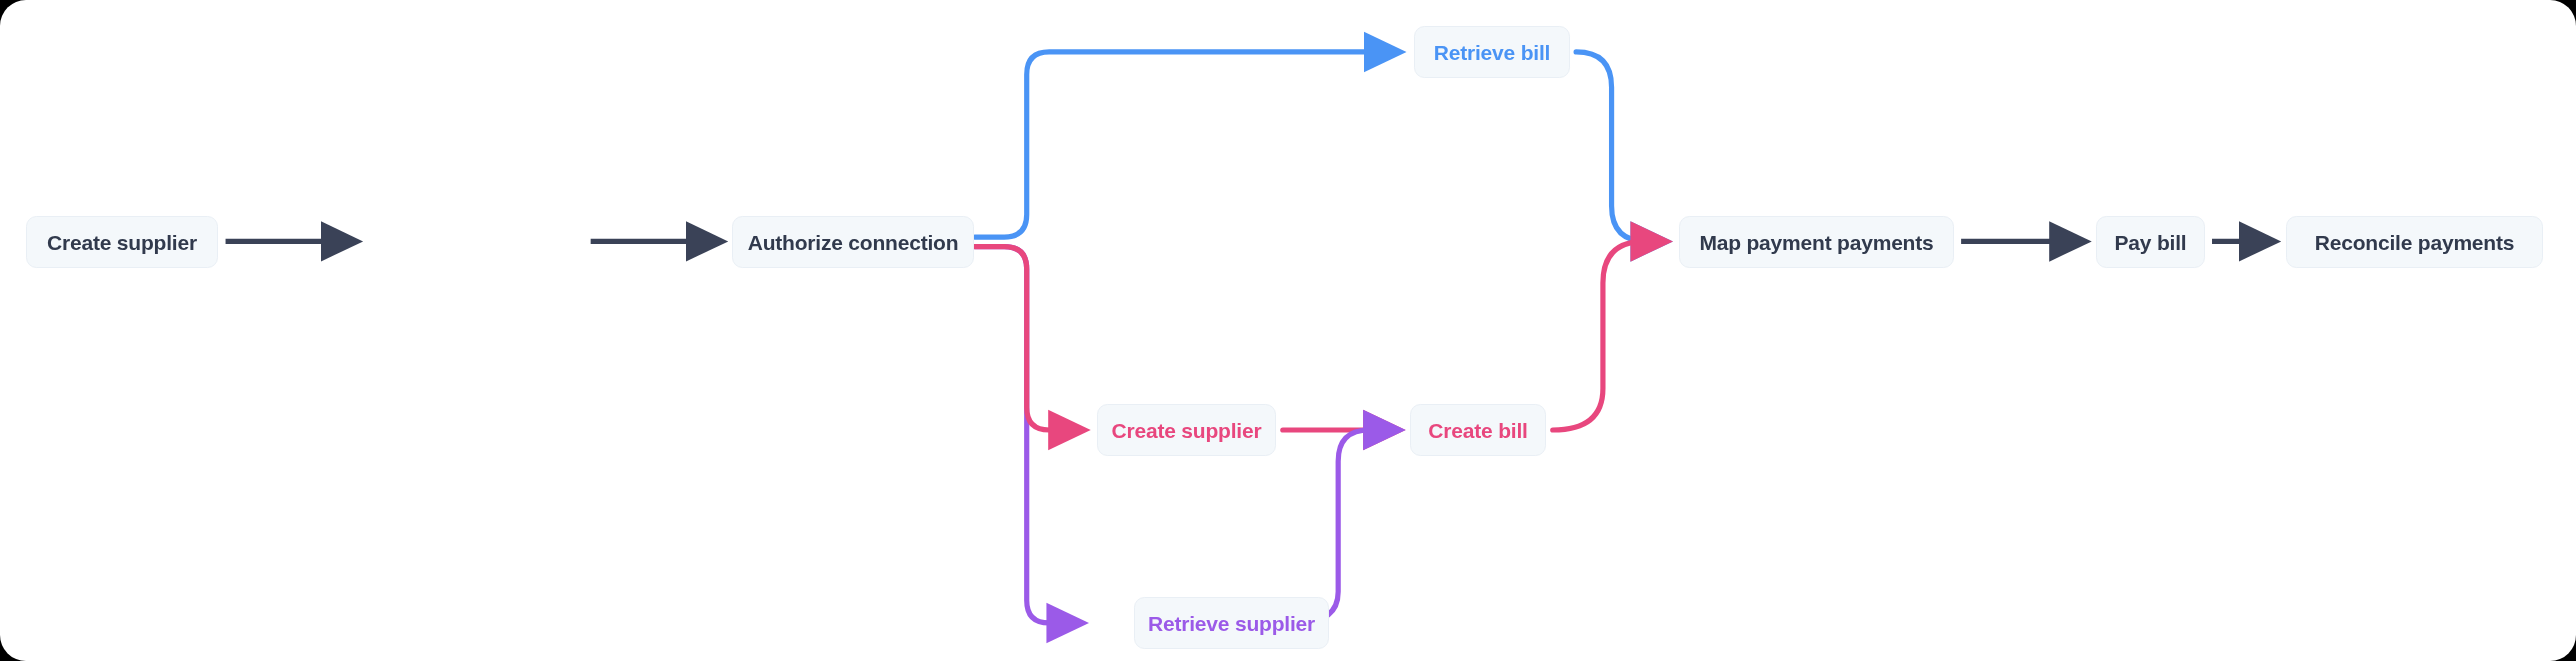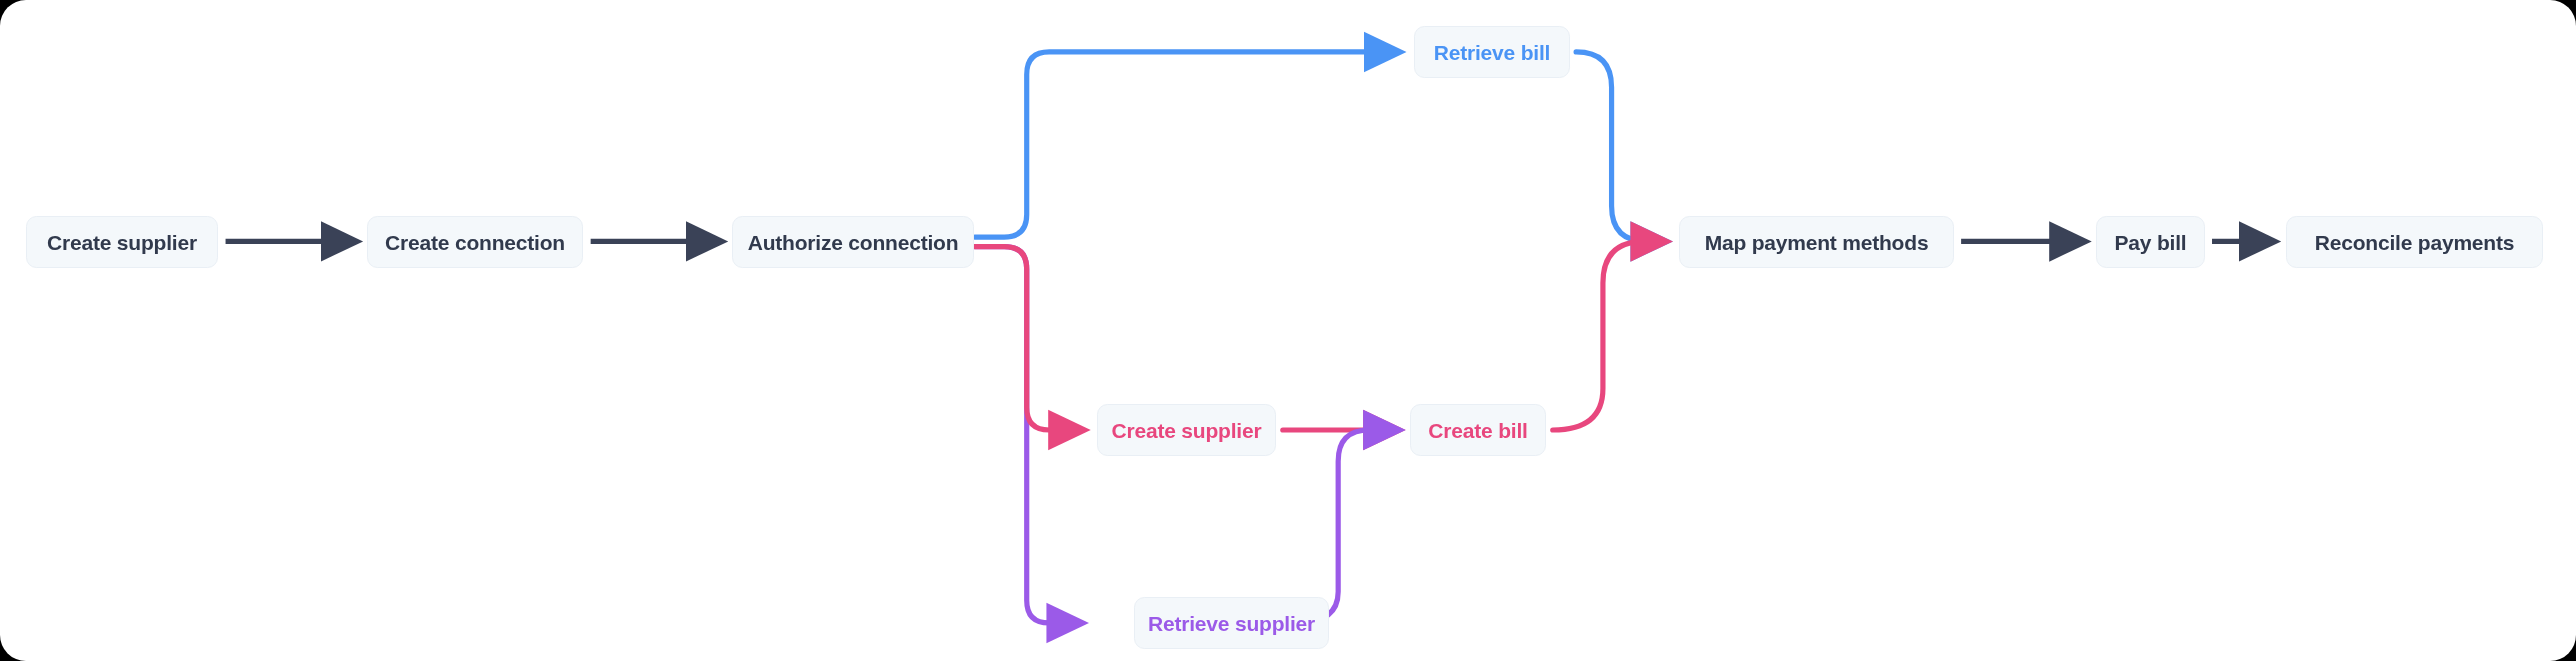--- a/index.html
+++ b/index.html
@@ -93,23 +93,20 @@
 
     <path d="M2266,279 L2405,279" fill="none" stroke="#3a4257" stroke-width="6" marker-end="url(#ah-dark)"></path>
 
     <path d="M2556,279 L2624,279" fill="none" stroke="#3a4257" stroke-width="6" marker-end="url(#ah-dark)"></path>
   </svg>
 
   <div class="node n-dark" style="left:26px; top:216px; width:192px;">
     <span class="node-label">Create supplier</span>
   </div>
 
-  <div class="node n-dark" style="left:367px; top:216px; width:216px;">
-    <span class="node-label">Create connection</span>
-  </div>
 
   <div class="node n-dark" style="left:732px; top:216px; width:242px;">
     <span class="node-label">Authorize connection</span>
   </div>
 
   <div class="node n-blue" style="left:1414px; top:26px; width:156px;">
     <span class="node-label">Retrieve bill</span>
   </div>
 
   <div class="node n-pink" style="left:1097px; top:404px; width:179px;">
@@ -118,21 +115,21 @@
 
   <div class="node n-pink" style="left:1410px; top:404px; width:136px;text-align:center;">
     <span class="node-label">Create bill</span>
   </div>
 
   <div class="node n-purple" style="left:1095px; top:597px; width:195px;margin-left:39px;">
     <span class="node-label">Retrieve supplier</span>
   </div>
 
   <div class="node n-dark" style="left:1679px; top:216px; width:275px;">
-    <span class="node-label">Map payment methods</span>
+    <span class="node-label">Map payment payments</span>
   </div>
 
   <div class="node n-dark" style="left:2096px; top:216px; width:109px;">
     <span class="node-label">Pay bill</span>
   </div>
 
   <div class="node n-dark" style="left:2286px; top:216px; width:257px;">
     <span class="node-label">Reconcile payments</span>
   </div>
 

